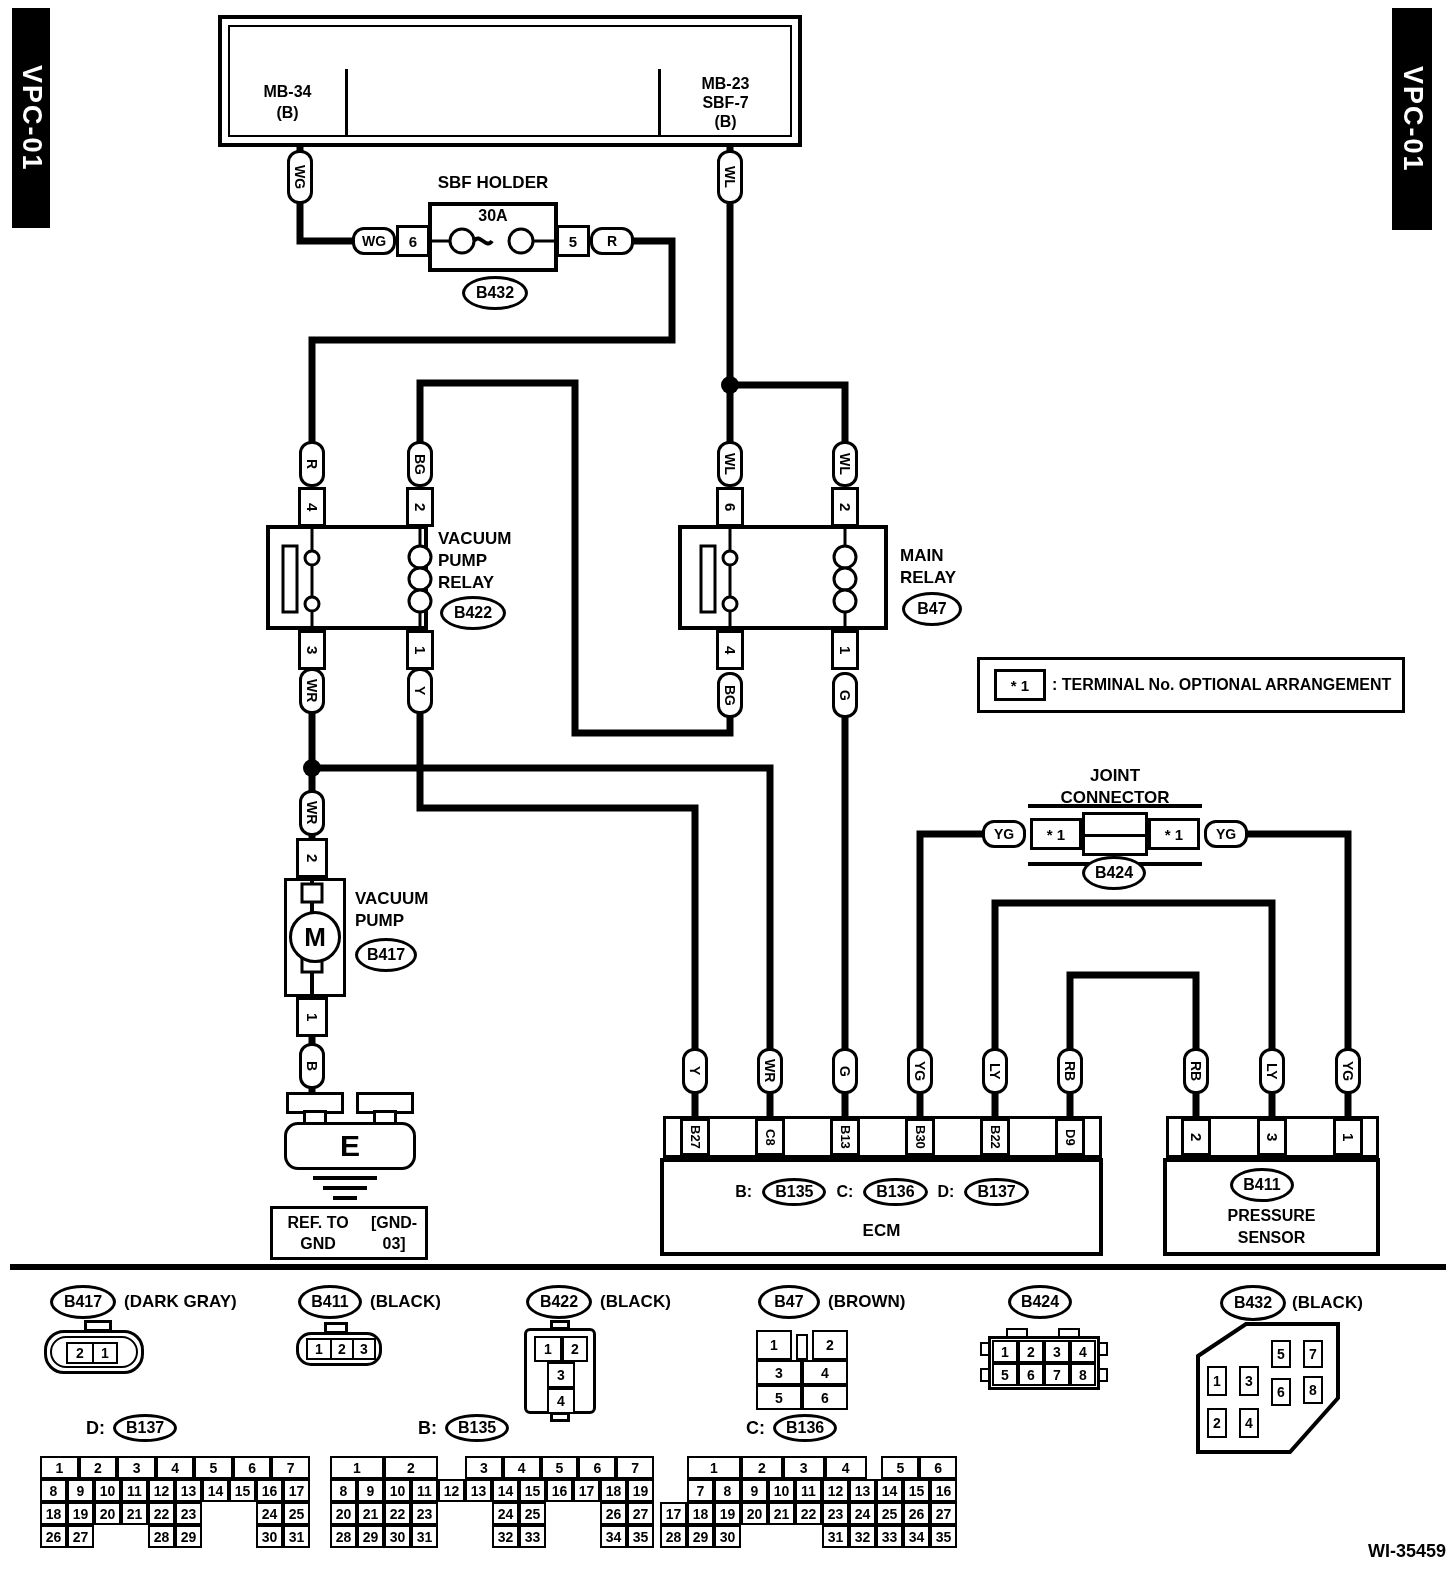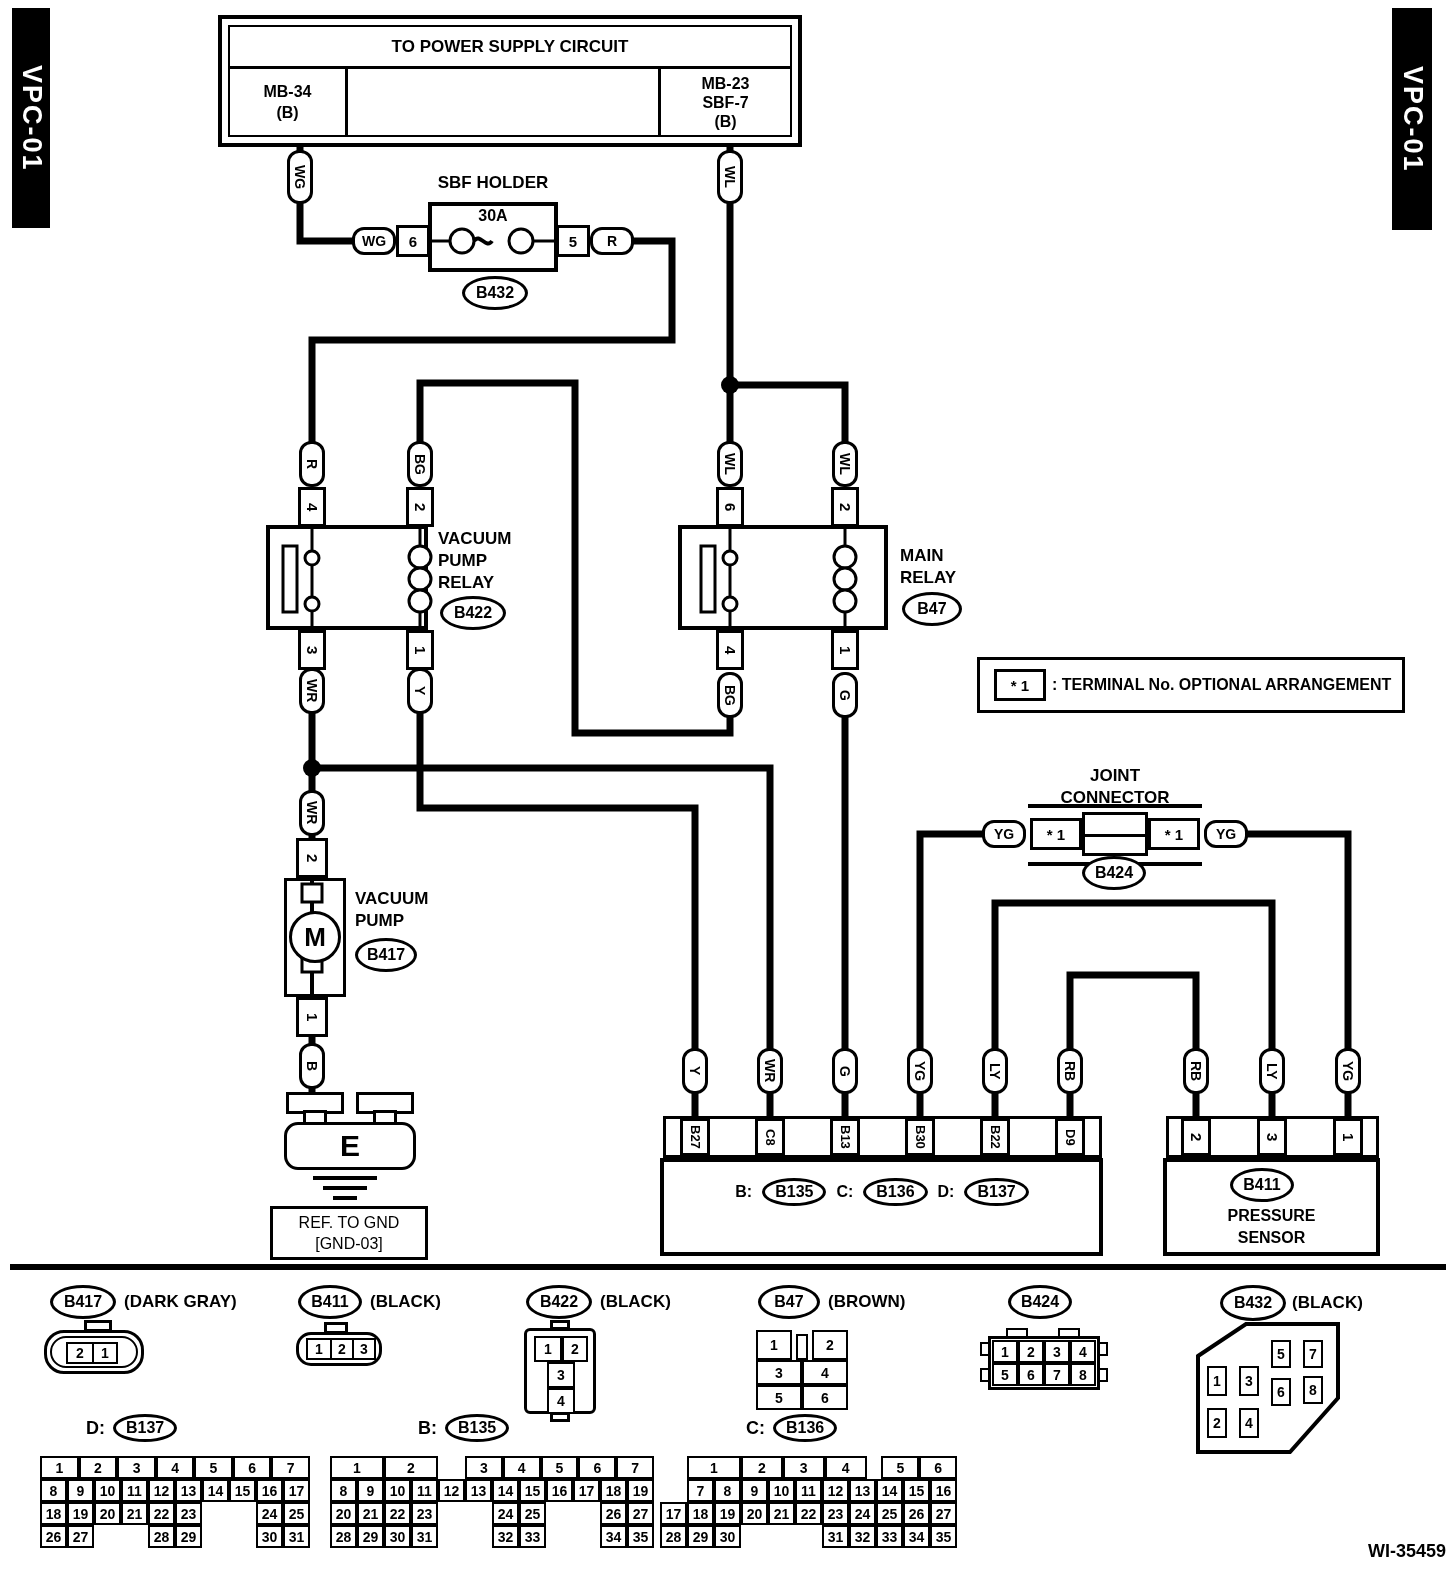--- a/index.html
+++ b/index.html
@@ -55,21 +55,20 @@
 
   <div class="bar" style="left:12px;top:8px;width:38px;height:220px">
     <span>VPC-01</span>
     </div>
   <div class="bar" style="left:1392px;top:8px;width:40px;height:222px">
     <span>VPC-01</span>
     </div>
 
   <div class="box" style="left:218px;top:15px;width:584px;height:132px">
     <div class="c" style="left:6px;top:6px;right:6px;bottom:6px;border:2px solid #000;">
-      <div class="c ctr" style="left:0;top:0;right:0;height:42px;border-bottom:3px solid #000;font-size:17px">TO POWER SUPPLY CIRCUIT</div>
       <div class="c ctr" style="left:0;top:42px;width:118px;bottom:0;border-right:3px solid #000;flex-direction:column;font-size:16px;line-height:21px">
         <div>MB-34</div>
         <div>(B)</div>
       </div>
       <div class="c ctr" style="right:0;top:42px;width:132px;bottom:0;border-left:3px solid #000;flex-direction:column;font-size:16px;line-height:19px">
         <div>MB-23</div>
         <div>SBF-7</div>
         <div>(B)</div>
       </div>
     </div>
@@ -122,21 +121,21 @@
   <div class="pod v" style="left:299px;top:1043px;width:26px;height:46px">B</div>
   <div class="lbl" style="left:355px;top:888px">VACUUM</div>
   <div class="lbl" style="left:355px;top:910px">PUMP</div>
   <div class="etag" style="left:355px;top:938px;width:62px;height:34px">B417</div>
 
   <div class="box3" style="left:286px;top:1092px;width:58px;height:22px"></div>
   <div class="box3" style="left:356px;top:1092px;width:58px;height:22px"></div>
   <div class="box3" style="left:303px;top:1110px;width:24px;height:16px"></div>
   <div class="box3" style="left:373px;top:1110px;width:24px;height:16px"></div>
   <div class="box3 ctr" style="left:284px;top:1122px;width:132px;height:48px;border-radius:14px;font-size:30px;display:flex;z-index:3">E</div>
-  <div class="box3 ctr" style="left:270px;top:1206px;width:158px;height:54px;display:flex;flex-direction:column;font-size:16px;line-height:21px;font-weight:normal">
+  <div class="box3 ctr" style="left:270px;top:1206px;width:158px;height:54px;display:flex;flex-direction:row;font-size:16px;line-height:21px;font-weight:bold">
     <div>REF. TO GND</div>
     <div>[GND-03]</div>
   </div>
 
   <div class="box3" style="left:977px;top:657px;width:428px;height:56px;display:flex;align-items:center;padding-left:14px">
     <div class="ctr" style="width:52px;height:32px;border:3px solid #000;box-sizing:border-box;font-size:15px;font-weight:bold">* 1</div>
     <div style="font-size:16px;margin-left:6px">: TERMINAL No. OPTIONAL ARRANGEMENT</div>
   </div>
 
   <div class="lbl ctr" style="left:1015px;top:766px;width:200px;height:20px">JOINT</div>
@@ -167,20 +166,21 @@
   <div class="term v" style="left:1055px;top:1118px;width:30px;height:38px;font-size:13px">D9</div>
   <div class="box" style="left:660px;top:1158px;width:443px;height:98px"></div>
   <div class="c" style="left:668px;top:1172px;width:428px;height:40px;display:flex;align-items:center;justify-content:center;gap:10px;z-index:5">
     <span style="font-size:16px">B:</span>
     <span class="etag2">B135</span>
     <span style="font-size:16px">C:</span>
     <span class="etag2">B136</span>
     <span style="font-size:16px">D:</span>
     <span class="etag2">B137</span>
   </div>
+  <div class="lbl ctr" style="left:660px;top:1220px;width:443px;height:22px">ECM</div>
 
   <div class="pod v" style="left:1183px;top:1048px;width:26px;height:46px">RB</div>
   <div class="pod v" style="left:1259px;top:1048px;width:26px;height:46px">LY</div>
   <div class="pod v" style="left:1335px;top:1048px;width:26px;height:46px">YG</div>
   <div class="box3" style="left:1166px;top:1116px;width:213px;height:42px"></div>
   <div class="term v" style="left:1181px;top:1118px;width:30px;height:38px">2</div>
   <div class="term v" style="left:1257px;top:1118px;width:30px;height:38px">3</div>
   <div class="term v" style="left:1333px;top:1118px;width:30px;height:38px">1</div>
   <div class="box" style="left:1163px;top:1158px;width:217px;height:98px"></div>
   <div class="etag" style="left:1230px;top:1168px;width:64px;height:34px;z-index:5">B411</div>

